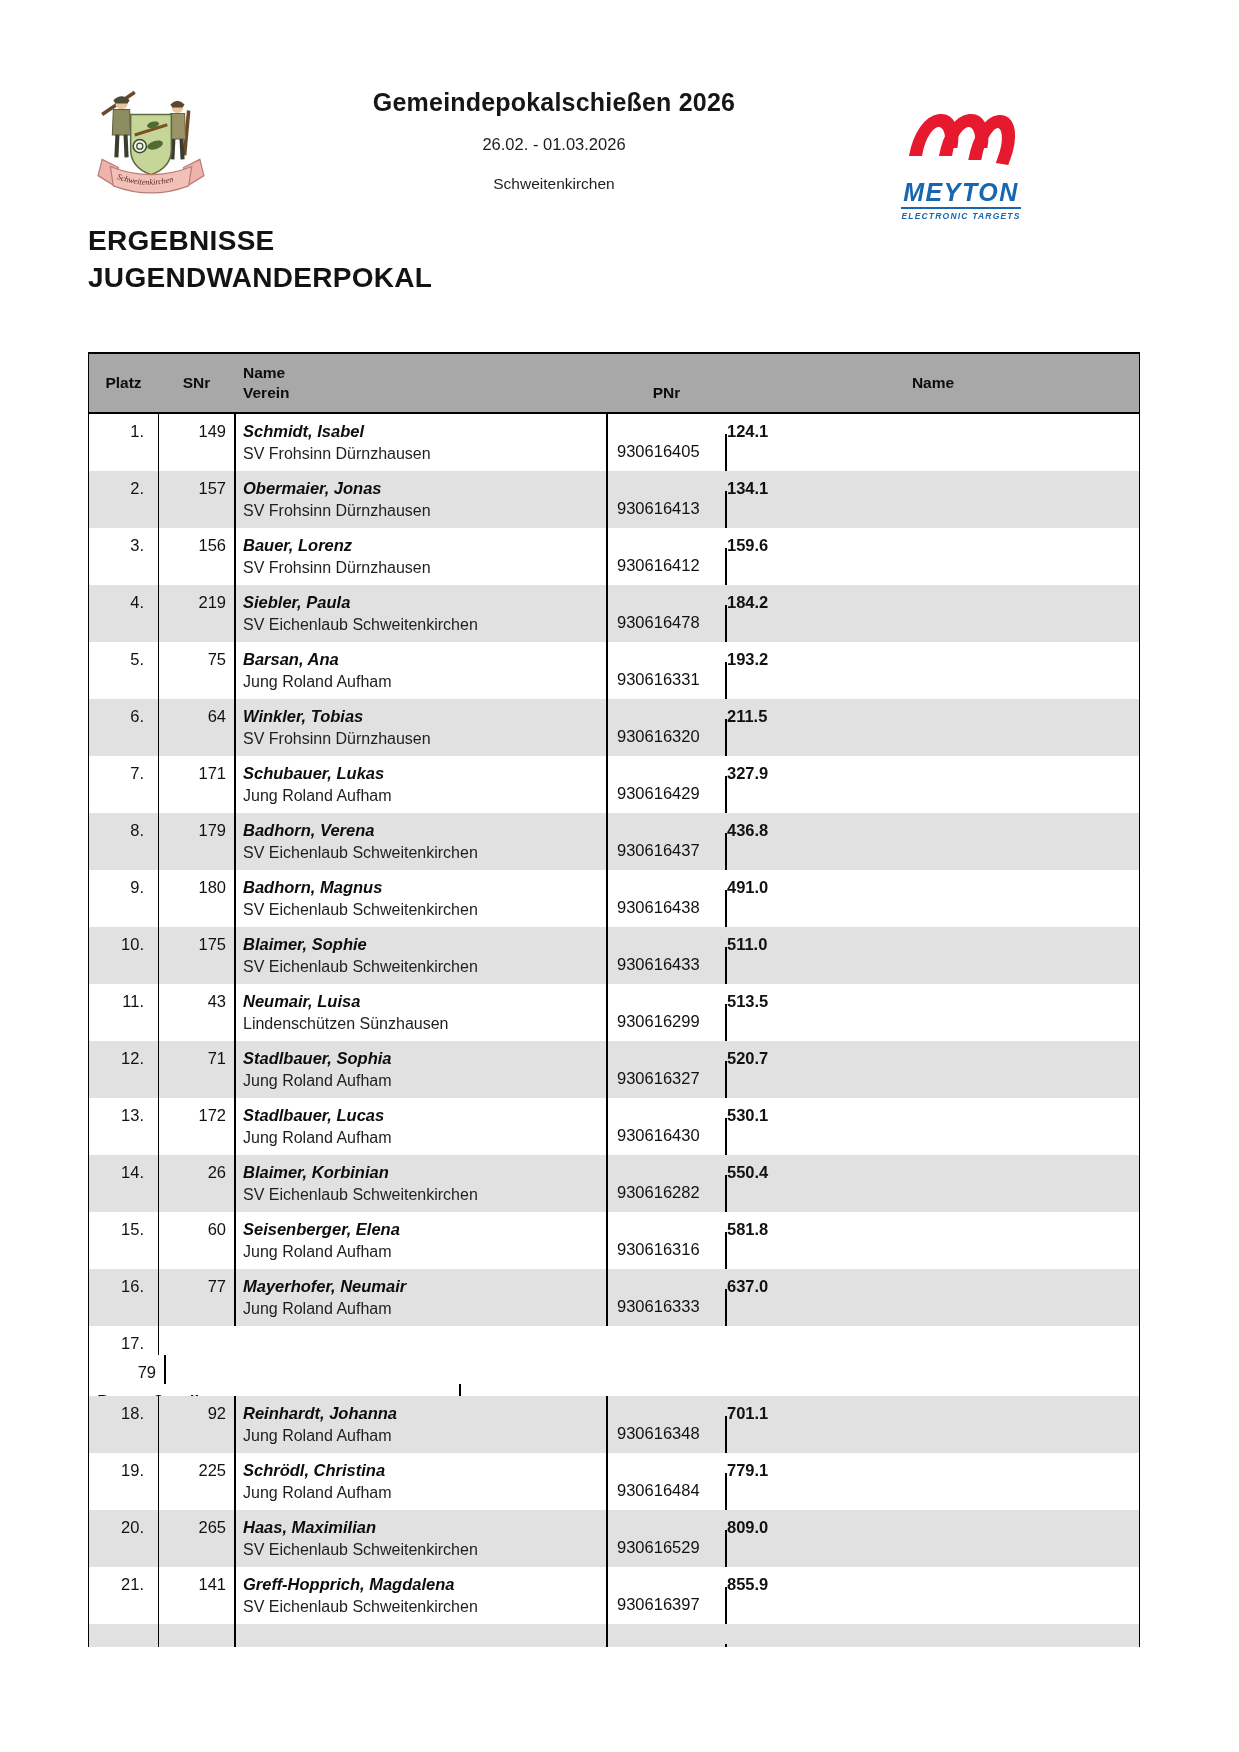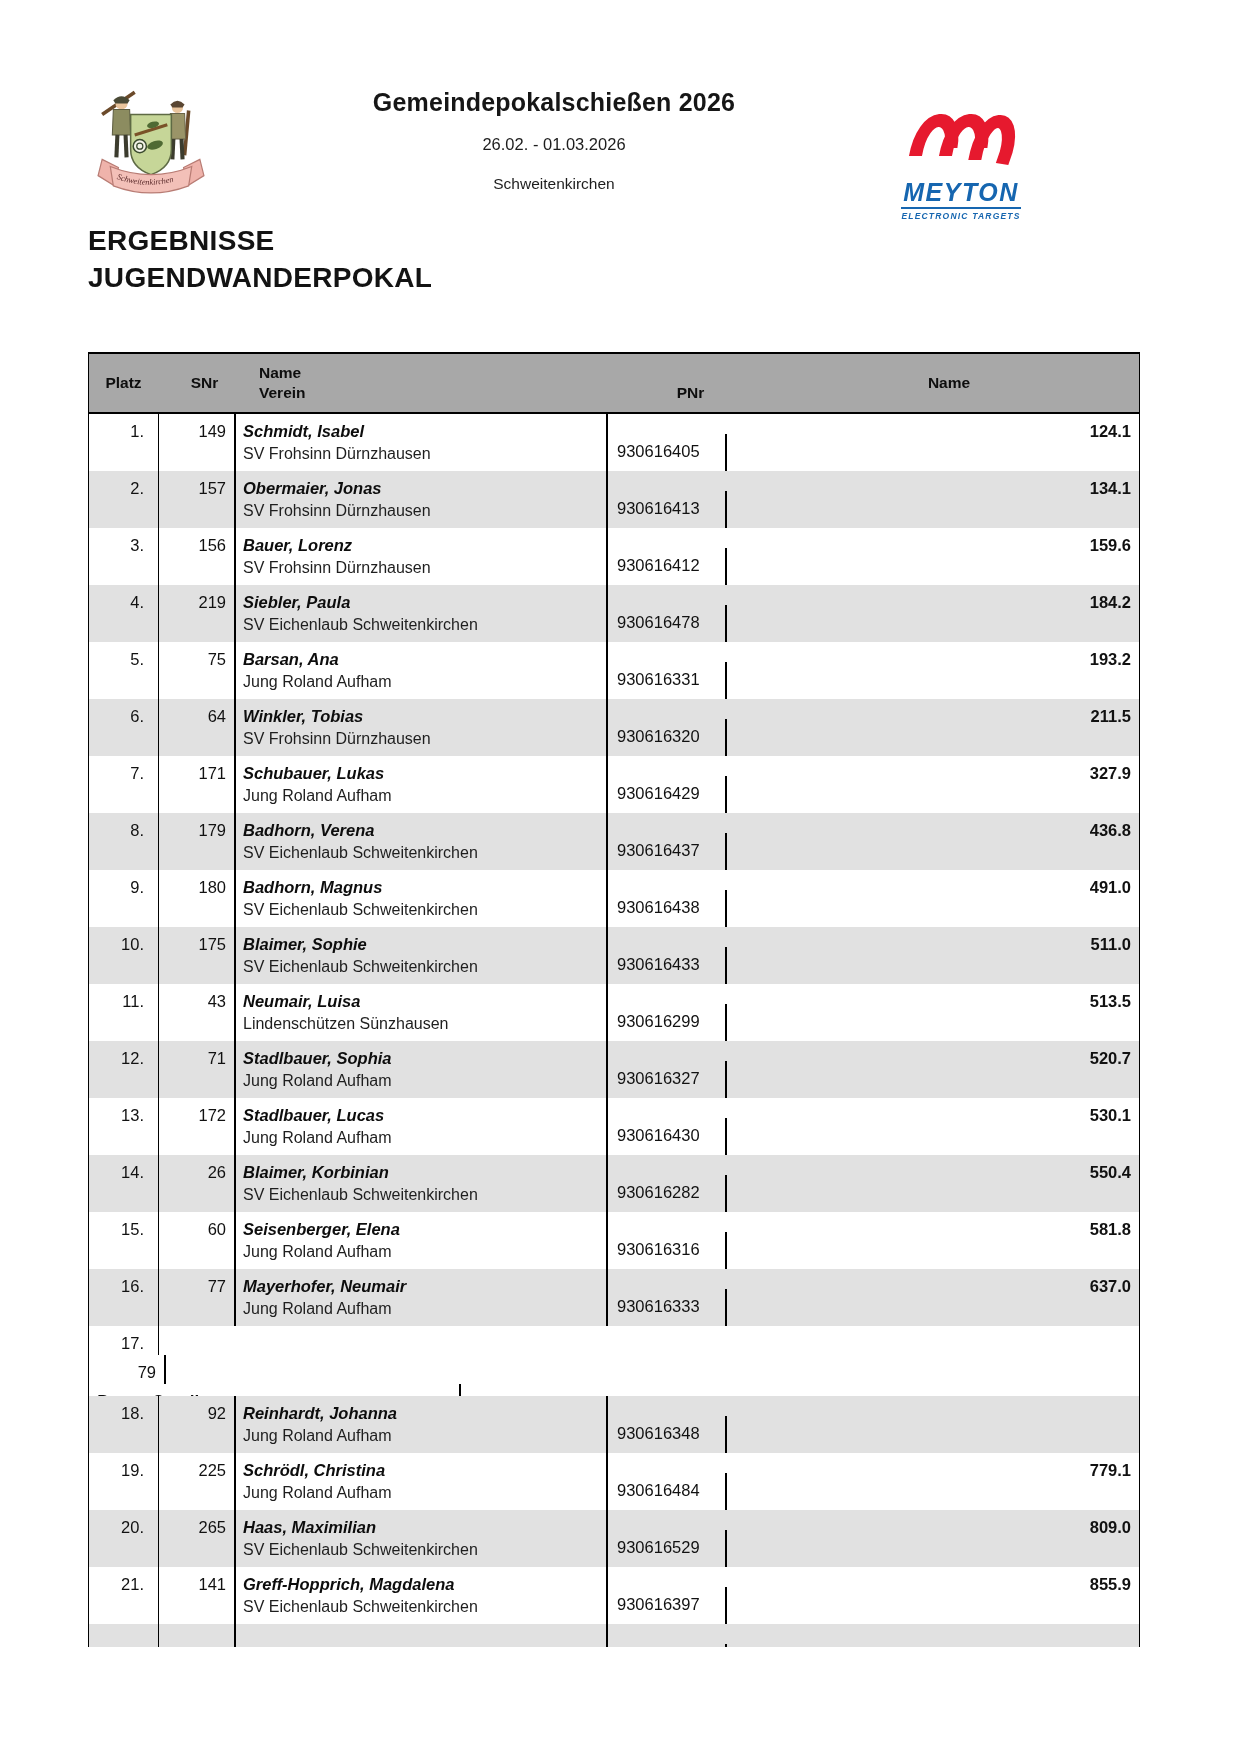--- a/index.html
+++ b/index.html
@@ -21,36 +21,36 @@
               border-top:2px solid var(--meyton-blue,#1666b0);padding-top:2px;margin-top:2px;}
 
   .section-title{position:absolute;left:88px;top:222px;font-size:28px;font-weight:bold;
                  line-height:37px;color:#131313;letter-spacing:.3px;}
 
   
   .rtable{position:absolute;left:88px;top:352px;width:1052px;
           border-top:2px solid #000;border-left:1px solid #000;border-right:1px solid #000;
           box-sizing:border-box;font-size:16.5px;}
   .thead{display:flex;height:58px;background:var(--header-gray,#a8a8a8);
-         border-bottom:2px solid #000;font-weight:bold;font-size:15.5px;color:#0e0e0e;gap:8px;}
+         border-bottom:2px solid #000;font-weight:bold;font-size:15.5px;color:#0e0e0e;}
   .th{box-sizing:border-box;display:flex;flex-direction:column;justify-content:center;}
   .th.center{align-items:center;text-align:center;}
   .th-line{line-height:20px;}
 
   .tr{display:flex;height:57px;background:#fff;overflow:hidden;}
   .tr.alt{background:var(--row-gray,#e1e1e1);}
   .tr.tall{height:70px;flex-direction:column;}
   .tr.empty{height:23px;}
   .td{box-sizing:border-box;padding-top:5px;line-height:24px;}
 
   .c-platz{width:70px;text-align:right;padding-right:14px;border-right:1px solid #000;}
   .c-snr{width:77px;text-align:right;padding-right:8px;border-right:2px solid #000;}
   .c-name{width:372px;padding-left:7px;border-right:2px solid #000;}
   .c-pnr{width:119px;padding-left:9px;border-right:2px solid #000;margin-top:20px;}
-  .c-total{flex:1;text-align:right;padding-right:8px;font-weight:bold;}
+  .c-total{flex:1;text-align:left;padding-right:8px;font-weight:bold;}
   .nm{font-weight:bold;line-height:24px;color:#0d0d0d;font-style:italic;}
   .vr{font-size:16px;line-height:22px;color:#1e1e1e;}
 
   
   .thead .c-platz,.thead .c-snr,.thead .c-name,.thead .c-pnr{border-right-color:transparent;}
   .thead .c-platz,.thead .c-snr,.thead .c-pnr,.thead .c-total{padding:0;text-align:center;font-weight:bold;}
   .thead .c-total{padding-right:0;}
   .thead .c-name{padding-left:7px;}
 </style>
 </head>
@@ -309,20 +309,21 @@
     <div class="td c-total">700.1</div>
   </div>
         <div class="tr alt">
     <div class="td c-platz">18.</div>
     <div class="td c-snr">92</div>
     <div class="td c-name">
       <div class="nm">Reinhardt, Johanna</div>
       <div class="vr">Jung Roland Aufham</div>
     </div>
     <div class="td c-pnr">930616348</div>
+    <div class="td c-total">701.1</div>
   </div>
         <div class="tr">
     <div class="td c-platz">19.</div>
     <div class="td c-snr">225</div>
     <div class="td c-name">
       <div class="nm">Schrödl, Christina</div>
       <div class="vr">Jung Roland Aufham</div>
     </div>
     <div class="td c-pnr">930616484</div>
     <div class="td c-total">779.1</div>

